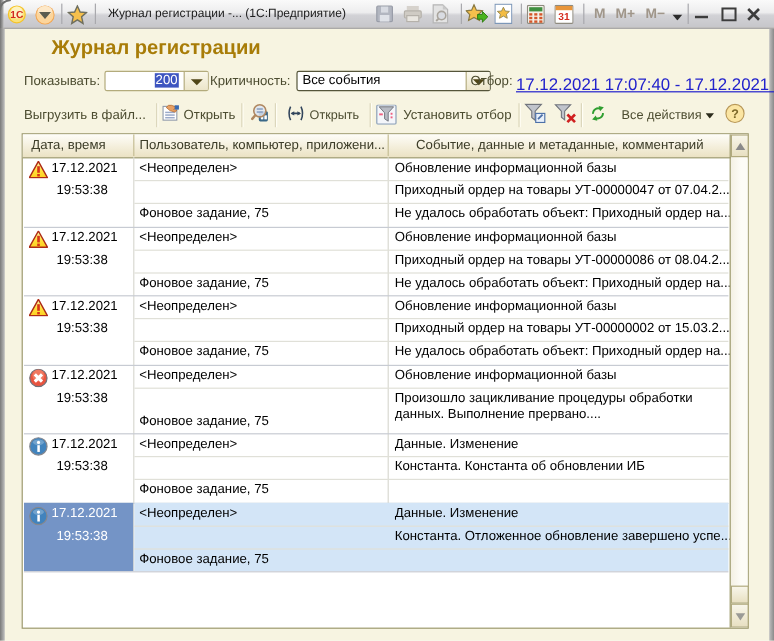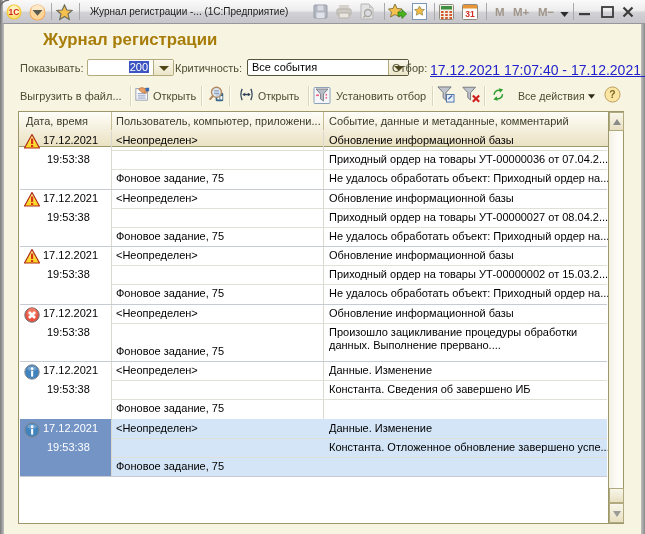--- a/index.html
+++ b/index.html
@@ -31,22 +31,22 @@
 .combo-btn:after { content:""; position:absolute; left:5px; top:6px;
   border-left:5px solid transparent; border-right:5px solid transparent; border-top:5px solid #4f4516; }
 #link { color:#2222cc; text-decoration:underline; white-space:nowrap; }
 
 
 .tbtn { color:#4c4c30; white-space:nowrap; }
 .vsep { top:86px; width:1px; height:20px; background:#dcd7bc; box-shadow:1px 0 0 #fffef5; }
 
 
 #table { left:18px; top:111px; width:606px; height:413px; border:1px solid #9c986a; background:#fff; }
-#thead { position:absolute; left:0; top:0; width:604px; height:35px;
-  background:linear-gradient(#fefdf8,#ebe2c3); border-bottom:1px solid #9c986a; color:#3c3c28; }
+#thead { position:absolute; left:0; top:0; width:604px; height:20px;
+  background:linear-gradient(#fefdf8,#ebe2c3); border-bottom:1px solid #9c986a; color:#3c3c28;text-align:center; }
 #thead .hcell { position:absolute; top:3px; white-space:nowrap; overflow:hidden; }
 .hsep { position:absolute; top:0; width:1px; height:18px; background:#c5bd94; }
 .colline { position:absolute; top:19px; width:1px; background:#d9d9d1; }
 .rowline { position:absolute; height:1px; background:#e0e0d8; }
 .grpline { position:absolute; height:1px; background:#c7cbd3; }
 .cell { position:absolute; white-space:nowrap; overflow:hidden; color:#000; }
 
 
 #vscroll { position:absolute; left:589px; top:0; width:15px; height:411px; background:linear-gradient(90deg,#f4f1e4,#fdfcf7 60%); border-left:1px solid #9c986a; }
 .sbtn { position:absolute; left:0; width:15px; background:linear-gradient(#f8f6ea,#e8e0c2); border:1px solid #b1aa7e; }
@@ -265,21 +265,21 @@
           </defs>
           <polygon points="8,0.5 15.5,14 0.5,14" fill="url(#wg)" stroke="#ad2a16" stroke-width="1.2" stroke-linejoin="round"></polygon>
           <rect x="7" y="4.5" width="2.2" height="5.5" fill="#d83418"></rect>
           <rect x="7" y="11" width="2.2" height="2" fill="#d83418"></rect>
         </svg></div>
       <div class="cell" style="left:24px;top:22px;color:#000">17.12.2021</div>
       <div class="cell" style="left:28px;top:41.17px;color:#000">19:53:38</div>
       <div class="cell" style="left:97px;top:22px;width:200px">&lt;Неопределен&gt;</div>
       <div class="cell" style="left:97px;top:60.34px;width:200px">Фоновое задание, 75</div>
       <div class="cell" style="left:310px;top:22px;width:279px">Обновление информационной базы</div>
-      <div class="cell" style="left:310px;top:41.17px;width:279px">Приходный ордер на товары УТ-00000036 от 07.04.2...</div>
+      <div class="cell" style="left:310px;top:41.17px;width:279px">Приходный ордер на товары УТ-00000047 от 07.04.2...</div>
       <div class="cell" style="left:310px;top:60.34px;width:279px">Не удалось обработать объект: Приходный ордер на...</div>
       <div class="rowline" style="left:93px;top:38.17px;width:495px"></div>
       <div class="rowline" style="left:93px;top:57.34px;width:495px"></div>
       <div class="grpline" style="left:1px;top:76.51px;width:587px"></div>
       <div class="cell" style="left:5px;top:79.51px"><svg width="16" height="15" viewBox="0 0 16 15">
           <defs>
             <linearGradient id="wg" x1="0" y1="0" x2="0" y2="1">
               <stop offset="0" stop-color="#fff6b8"></stop>
               <stop offset="0.55" stop-color="#ffe03c"></stop>
               <stop offset="1" stop-color="#fdd020"></stop>
@@ -287,21 +287,21 @@
           </defs>
           <polygon points="8,0.5 15.5,14 0.5,14" fill="url(#wg)" stroke="#ad2a16" stroke-width="1.2" stroke-linejoin="round"></polygon>
           <rect x="7" y="4.5" width="2.2" height="5.5" fill="#d83418"></rect>
           <rect x="7" y="11" width="2.2" height="2" fill="#d83418"></rect>
         </svg></div>
       <div class="cell" style="left:24px;top:79.51px;color:#000">17.12.2021</div>
       <div class="cell" style="left:28px;top:98.68px;color:#000">19:53:38</div>
       <div class="cell" style="left:97px;top:79.51px;width:200px">&lt;Неопределен&gt;</div>
       <div class="cell" style="left:97px;top:117.85000000000001px;width:200px">Фоновое задание, 75</div>
       <div class="cell" style="left:310px;top:79.51px;width:279px">Обновление информационной базы</div>
-      <div class="cell" style="left:310px;top:98.68px;width:279px">Приходный ордер на товары УТ-00000027 от 08.04.2...</div>
+      <div class="cell" style="left:310px;top:98.68px;width:279px">Приходный ордер на товары УТ-00000086 от 08.04.2...</div>
       <div class="cell" style="left:310px;top:117.85000000000001px;width:279px">Не удалось обработать объект: Приходный ордер на...</div>
       <div class="rowline" style="left:93px;top:95.68px;width:495px"></div>
       <div class="rowline" style="left:93px;top:114.85000000000001px;width:495px"></div>
       <div class="grpline" style="left:1px;top:134.02px;width:587px"></div>
       <div class="cell" style="left:5px;top:137.02px"><svg width="16" height="15" viewBox="0 0 16 15">
           <defs>
             <linearGradient id="wg" x1="0" y1="0" x2="0" y2="1">
               <stop offset="0" stop-color="#fff6b8"></stop>
               <stop offset="0.55" stop-color="#ffe03c"></stop>
               <stop offset="1" stop-color="#fdd020"></stop>
@@ -338,21 +338,21 @@
           <circle cx="8" cy="8" r="7.2" fill="#4183bd" stroke="#85878e" stroke-width="1"></circle>
           <ellipse cx="8" cy="4.6" rx="4.6" ry="2.4" fill="#ffffff" opacity="0.25"></ellipse>
           <circle cx="8.1" cy="4.7" r="1.35" fill="#fff"></circle>
           <rect x="7.1" y="7" width="2.1" height="5.6" fill="#fff"></rect>
         </svg></div>
       <div class="cell" style="left:24px;top:252.04000000000002px;color:#000">17.12.2021</div>
       <div class="cell" style="left:28px;top:271.21000000000004px;color:#000">19:53:38</div>
       <div class="cell" style="left:97px;top:252.04000000000002px;width:200px">&lt;Неопределен&gt;</div>
       <div class="cell" style="left:97px;top:290.38px;width:200px">Фоновое задание, 75</div>
       <div class="cell" style="left:310px;top:252.04000000000002px;width:279px">Данные. Изменение</div>
-      <div class="cell" style="left:310px;top:271.21000000000004px;width:279px">Константа. Сведения об завершено ИБ</div>
+      <div class="cell" style="left:310px;top:271.21000000000004px;width:279px">Константа. Константа об обновлении ИБ</div>
       <div class="cell" style="left:310px;top:290.38px;width:279px"></div>
       <div class="rowline" style="left:93px;top:268.21000000000004px;width:495px"></div>
       <div class="rowline" style="left:93px;top:287.38px;width:495px"></div>
       <div class="grpline" style="left:1px;top:306.55px;width:587px"></div>
       <div class="cell" style="left:1px;top:306.55px;width:91px;height:57.510000000000005px;background:#7494c6"></div>
       <div class="cell" style="left:93px;top:306.55px;width:495px;height:57.510000000000005px;background:#d3e5f7"></div>
       <div class="cell" style="left:5px;top:309.55px"><svg width="16" height="16" viewBox="0 0 16 16">
           <circle cx="8" cy="8" r="7.2" fill="#4183bd" stroke="#85878e" stroke-width="1"></circle>
           <ellipse cx="8" cy="4.6" rx="4.6" ry="2.4" fill="#ffffff" opacity="0.25"></ellipse>
           <circle cx="8.1" cy="4.7" r="1.35" fill="#fff"></circle>

